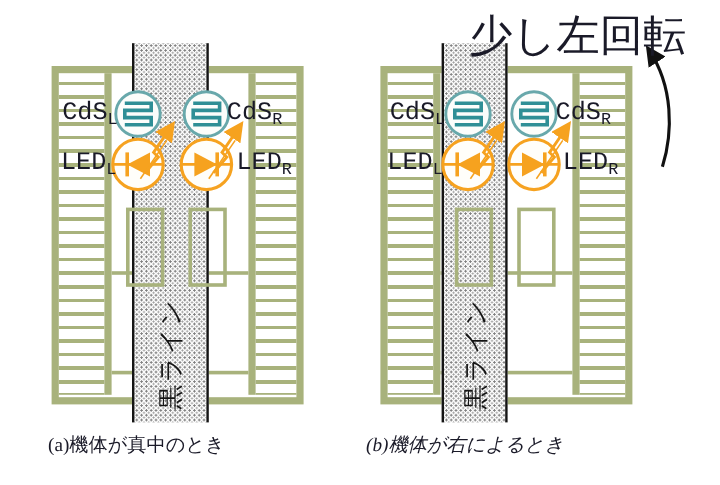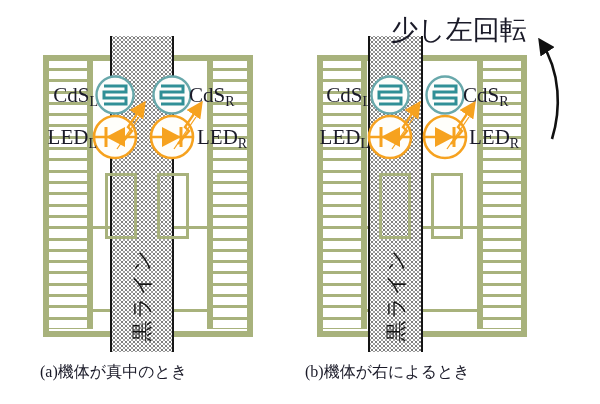--- a/index.html
+++ b/index.html
@@ -25,29 +25,29 @@
     border-left:2px solid #141414;border-right:2px solid #141414;
     background-color:#ffffff;
     background-image:
       radial-gradient(circle,#7d7d7d 0.8px,rgba(0,0,0,0) 1.1px),
       radial-gradient(circle,#9a9a9a 0.7px,rgba(0,0,0,0) 1px);
     background-size:4px 4px,4px 4px;
     background-position:0 0,2px 2px;
   }
   .gearbox{border:3px solid #a8b27c;box-sizing:border-box;z-index:3;background:transparent;}
   
-  .sensor-label{z-index:5;font-size:21px;line-height:26px;white-space:nowrap;}
+  .sensor-label{z-index:5;font-size:21px;line-height:26px;white-space:nowrap;font-family:Liberation Mono, monospace;}
   .sensor-label .sub{font-size:14px;vertical-align:-4px;}
   .right-align{text-align:right;}
   .vline-label{
     z-index:5;font-size:21px;line-height:24px;text-align:center;letter-spacing:2px;
     transform:rotate(-90deg);color:#141414;white-space:nowrap;
   }
   .caption{z-index:5;font-size:16px;line-height:32px;white-space:nowrap;}
-  .annotation{z-index:5;font-size:27px;line-height:32px;white-space:nowrap;}
+  .annotation{z-index:5;font-size:36px;line-height:32px;white-space:nowrap;}
   #overlay{position:absolute;left:0;top:0;z-index:4;pointer-events:none;}
 </style>
 </head>
 <body>
 
 <div id="stage">
 
   <div>
     <div class="abs frame" style="left:43px;top:55px;width:210px;height:282px;"></div>
     <div class="abs tread" style="left:49px;top:61px;width:38px;height:268px;"></div>
@@ -80,21 +80,21 @@
     <div class="abs band" style="left:368px;top:36px;width:55px;height:316px;"></div>
     <div class="abs gearbox" style="left:379px;top:173px;width:32px;height:66px;"></div>
     <div class="abs gearbox" style="left:431px;top:173px;width:32px;height:66px;"></div>
 
     <div class="abs sensor-label right-align" style="left:291px;top:82px;width:80px;"><span>CdS</span><span class="sub">L</span></div>
     <div class="abs sensor-label" style="left:463px;top:82px;"><span>CdS</span><span class="sub">R</span></div>
     <div class="abs sensor-label right-align" style="left:289px;top:124px;width:80px;"><span>LED</span><span class="sub">L</span></div>
     <div class="abs sensor-label" style="left:469px;top:124px;"><span>LED</span><span class="sub">R</span></div>
 
     <div class="abs vline-label" style="left:336px;top:283px;width:120px;height:24px;">黒ライン</div>
-    <div class="abs caption" style="left:305px;top:356px;">(b)機体が右によるとき</div>
+    <div class="abs caption" style="left:305px;top:356px;font-style:italic;">(b)機体が右によるとき</div>
     <div class="abs annotation" style="left:391px;top:14px;">少し左回転</div>
   </div>
 
   <svg id="overlay" width="600" height="404" viewBox="0 0 600 404">
     <defs>
       <marker id="ah-o" viewBox="0 0 10 10" refX="7" refY="5" markerWidth="7" markerHeight="7" orient="auto">
         <path d="M0,0 L10,5 L0,10 z" fill="#f6a21f"></path>
       </marker>
       <marker id="ah-k" viewBox="0 0 10 10" refX="7" refY="5" markerWidth="6.5" markerHeight="6.5" orient="auto">
         <path d="M0,0 L10,5 L0,10 z" fill="#111111"></path>

